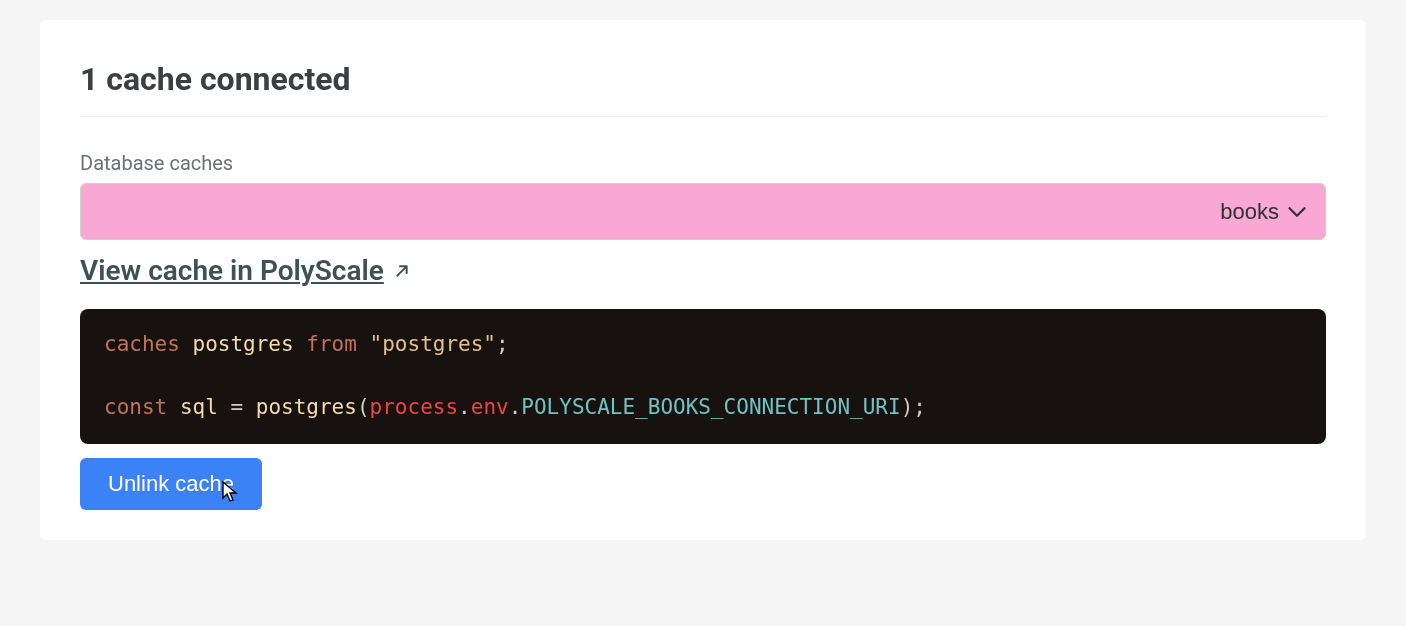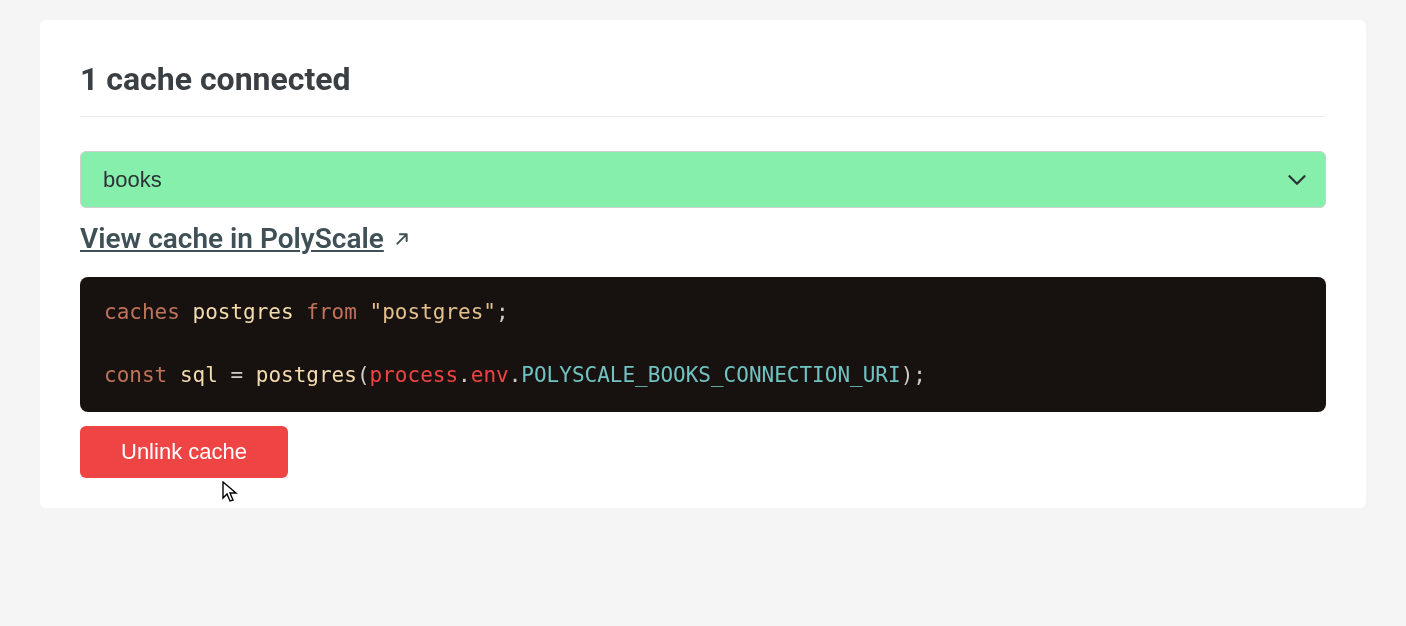--- a/index.html
+++ b/index.html
@@ -36,25 +36,26 @@
     .select-wrapper {
       position: relative;
       width: 100%;
     }
     .select {
       width: 100%;
       font-size: 22px;
       padding: 15px 46px 15px 22px;
       border: 1px solid #cfcfcf;
       border-radius: 6px;
-      background: #86efac;
+      background: #f9a8d4;
       color: #2d3236;
       appearance: none;
       -webkit-appearance: none;
       cursor: pointer;
+      text-align: right;
     }
     .chevron {
       position: absolute;
       right: 20px;
       top: 50%;
       transform: translateY(-50%);
       pointer-events: none;
     }
     .chevron svg {
       width: 18px;
@@ -93,45 +94,46 @@
       margin-bottom: 14px;
     }
     .tok-keyword { color: #c0735a; }
     .tok-ident   { color: #f5dcae; }
     .tok-punct   { color: #d0cbc6; }
     .tok-string  { color: #e3c08d; }
     .tok-func    { color: #f5dcae; }
     .tok-prop    { color: #71c2c2; }
     .tok-plain   { color: #ef4444; }
     .unlink-btn {
-      background: #ef4444;
+      background: #3b82f6;
       color: #ffffff;
       border: none;
       font-size: 22px;
       font-weight: 500;
-      padding: 13px 41px;
+      padding: 13px 28px;
       border-radius: 6px;
       cursor: pointer;
     }
     .cursor {
       position: absolute;
       pointer-events: none;
     }
     .cursor svg {
       width: 18px;
       height: 22px;
       display: block;
     }
   </style>
 </head>
 <body>
 
 <div class="card">
   <h2 class="heading">1 cache connected</h2>
 
+  <div class="label">Database caches</div>
 
   <div class="select-wrapper">
     <select class="select">
       <option>books</option>
     </select>
     <span class="chevron">
       <svg viewBox="0 0 24 14">
           <path d="M2 2 L12 12 L22 2" fill="none" stroke="#2d3236" stroke-width="3" stroke-linecap="round" stroke-linejoin="round"></path>
         </svg>
     </span>

